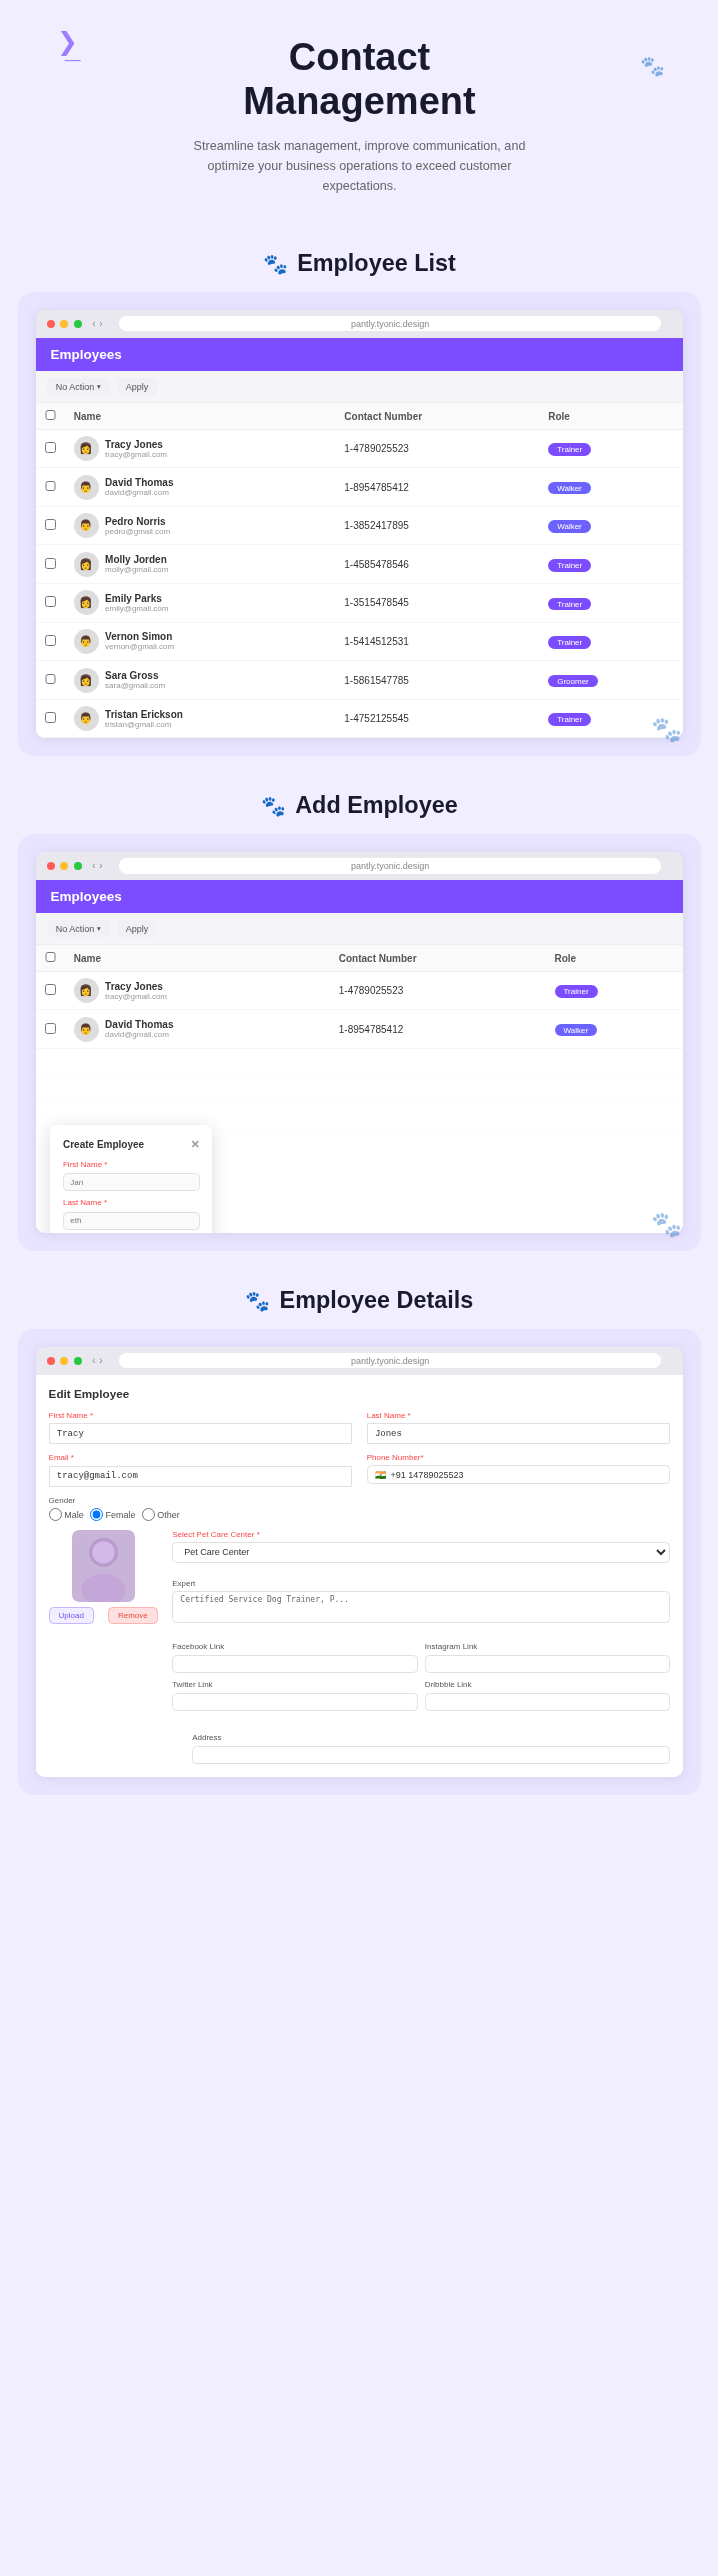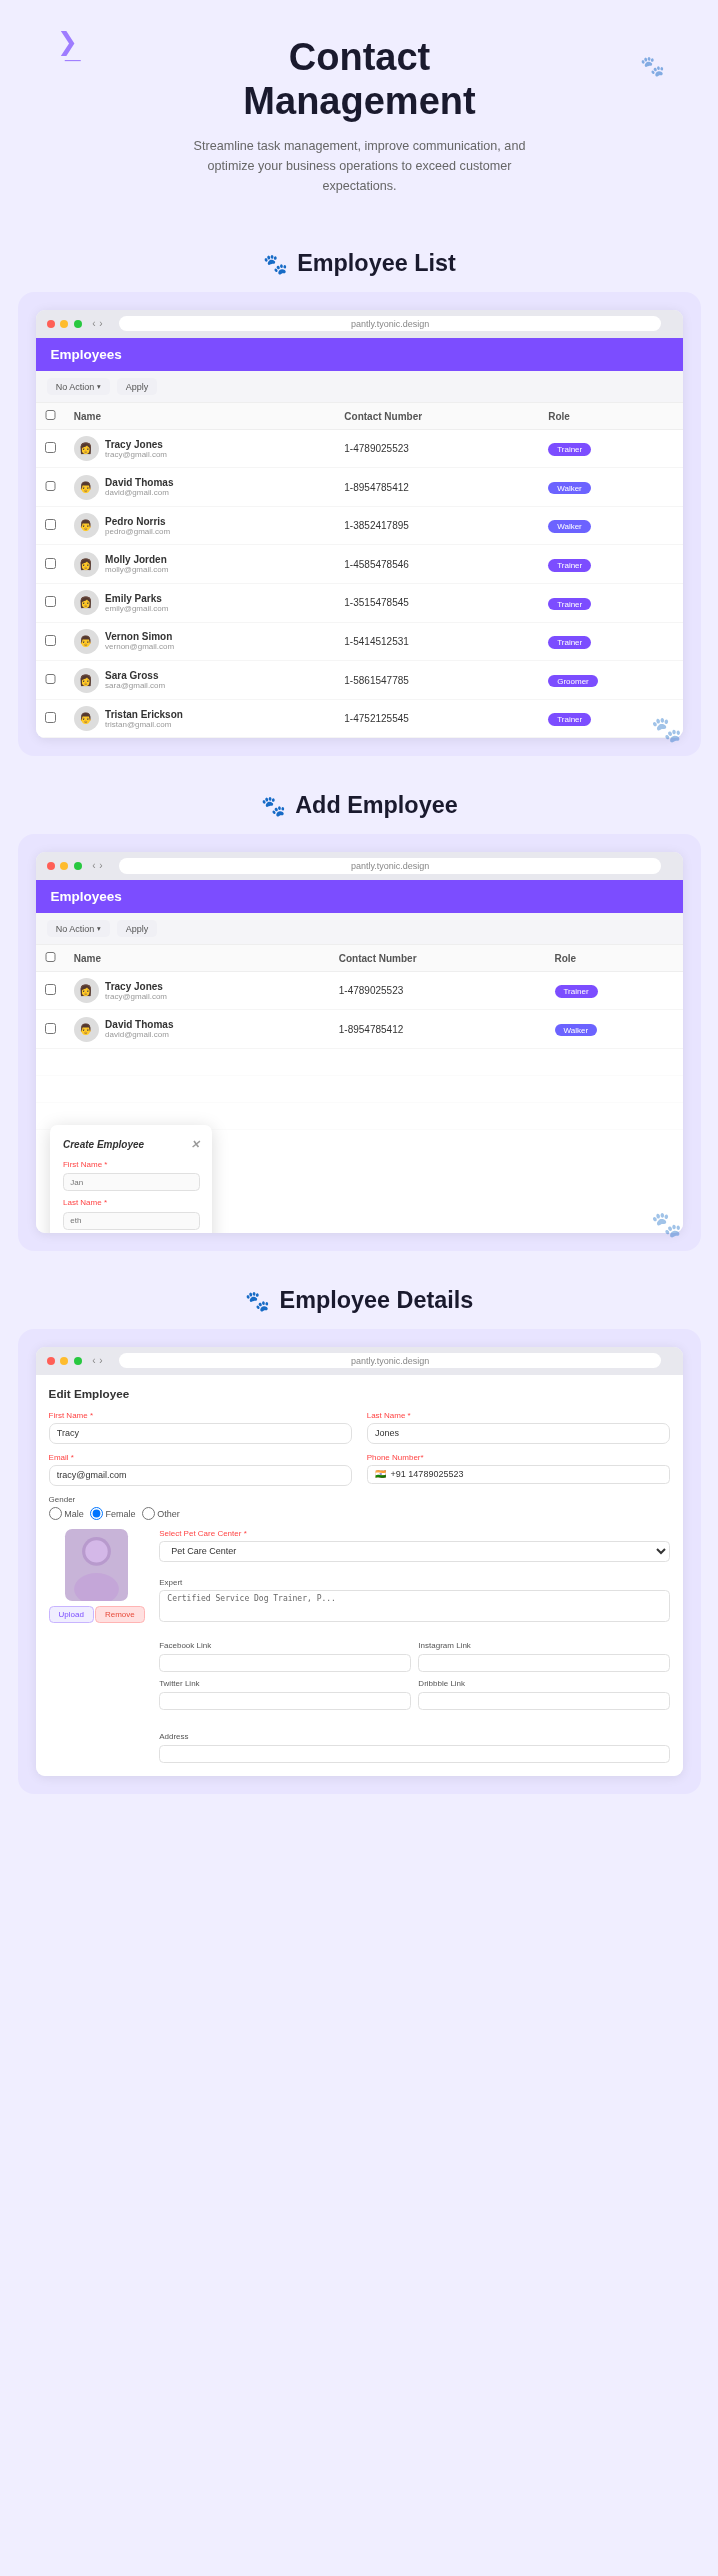--- a/index.html
+++ b/index.html
@@ -225,21 +225,20 @@
       z-index: 10;
     }
     .modal-title {
       font-size: 10px;
       font-weight: 700;
       color: #333;
       margin-bottom: 9px;
       display: flex;
       justify-content: space-between;
       align-items: center;
-      font-style: italic;
     }
     .modal-close {
       font-size: 10.8px;
       color: #999;
       cursor: pointer;
     }
     .form-group {
       margin-bottom: 7.2px;
     }
     .form-label {
@@ -278,25 +277,26 @@
       font-size: 8px;
       color: #555;
       display: block;
       margin-bottom: 2.7px;
       font-weight: 500;
     }
     .edit-field label span { color: #f44; }
     .edit-field input, .edit-field select {
       width: 100%;
       border: 0.9px solid #e0e0e0;
-      border-radius: 7px;
+      border-radius: 1px;
       padding: 4.5px 7.2px;
       font-size: 9px;
       color: #333;
       background: #fff;
+      font-family: Liberation Mono, monospace;
     }
     .gender-row {
       display: flex;
       align-items: flex-end;
       gap: 6px;
       font-size: 9px;
       color: #555;
     }
     .gender-row label { display: flex; align-items: center; gap: 2.7px; }
     .phone-edit-row {
@@ -324,21 +324,21 @@
       width: 63px; height: 72px;
       border-radius: 7.2px;
       background: #c8b4d8;
       display: flex;
       align-items: center;
       justify-content: center;
       overflow: hidden;
     }
     .avatar-btns {
       display: flex;
-      gap: 1px;
+      gap: 14px;
     }
     .btn-upload {
       background: #f0eeff;
       border: 0.9px solid #c8b4ff;
       border-radius: 4.5px;
       padding: 2.7px 9px;
       font-size: 8px;
       color: #7c4dff;
       cursor: pointer;
     }
@@ -399,20 +399,21 @@
       width: 100%;
       border: 0.9px solid #e0e0e0;
       border-radius: 4.5px;
       padding: 3.6px 7.2px;
       font-size: 8px;
       color: #999;
       background: #fff;
     }
     .address-field {
       margin-top: 5.4px;
+      margin-left: 20px;
     }
     .address-field label {
       font-size: 8px;
       color: #555;
       display: block;
       margin-bottom: 2.7px;
     }
     .address-field input {
       width: 100%;
       border: 0.9px solid #e0e0e0;

